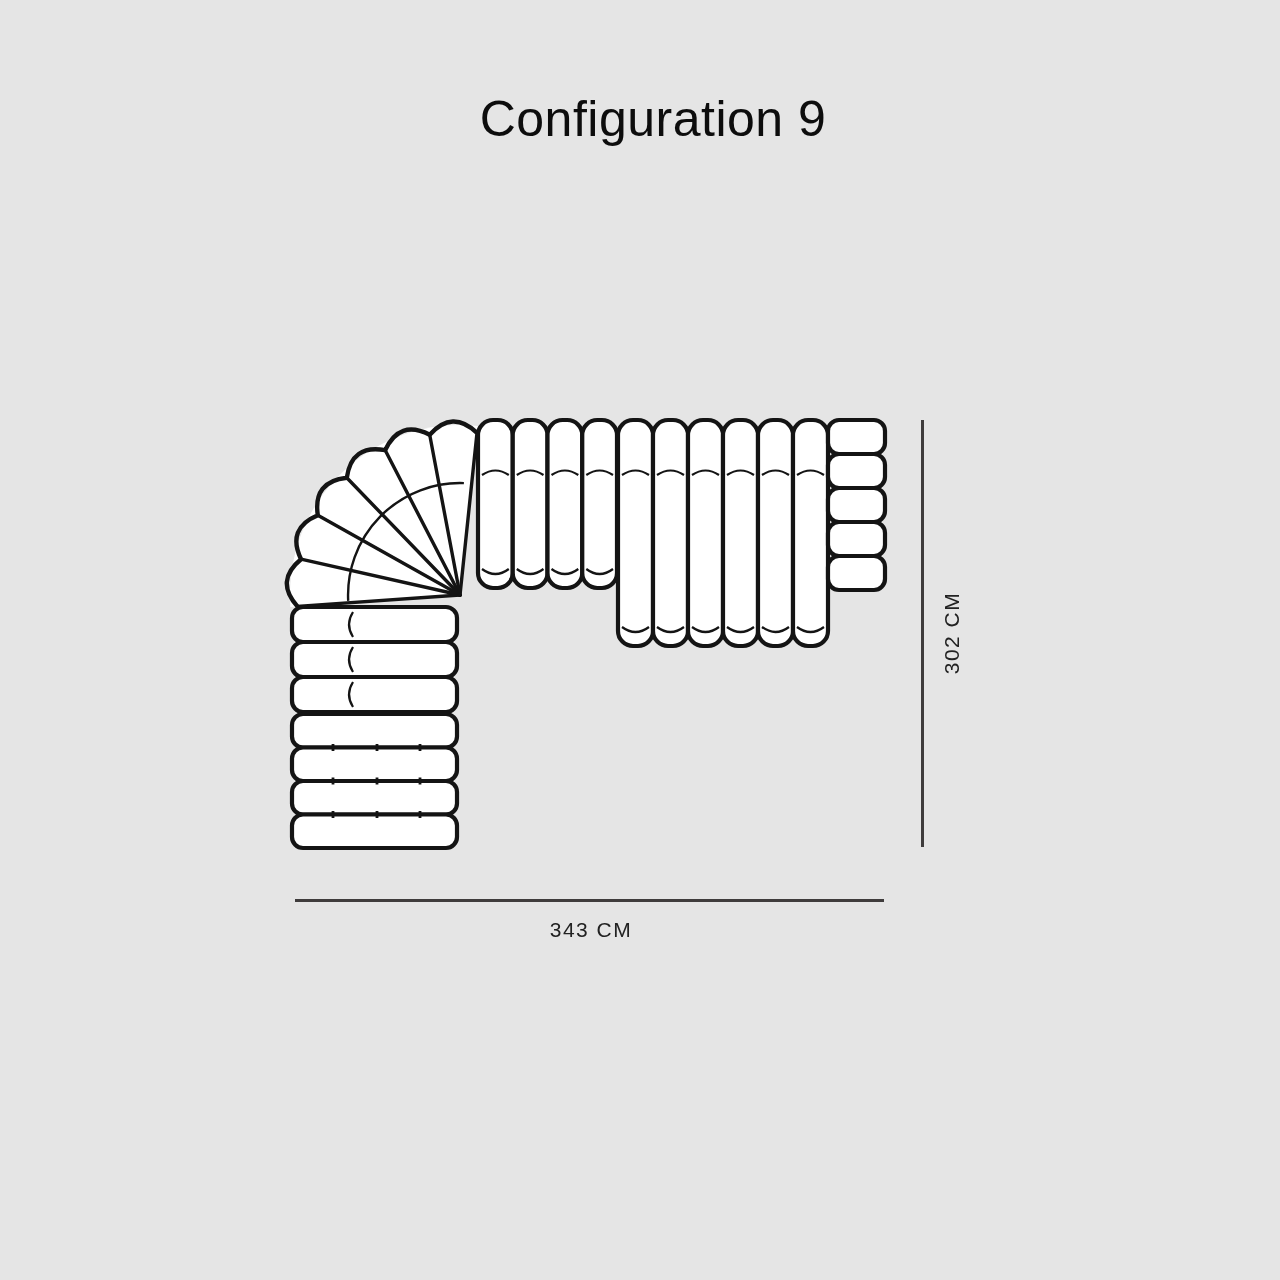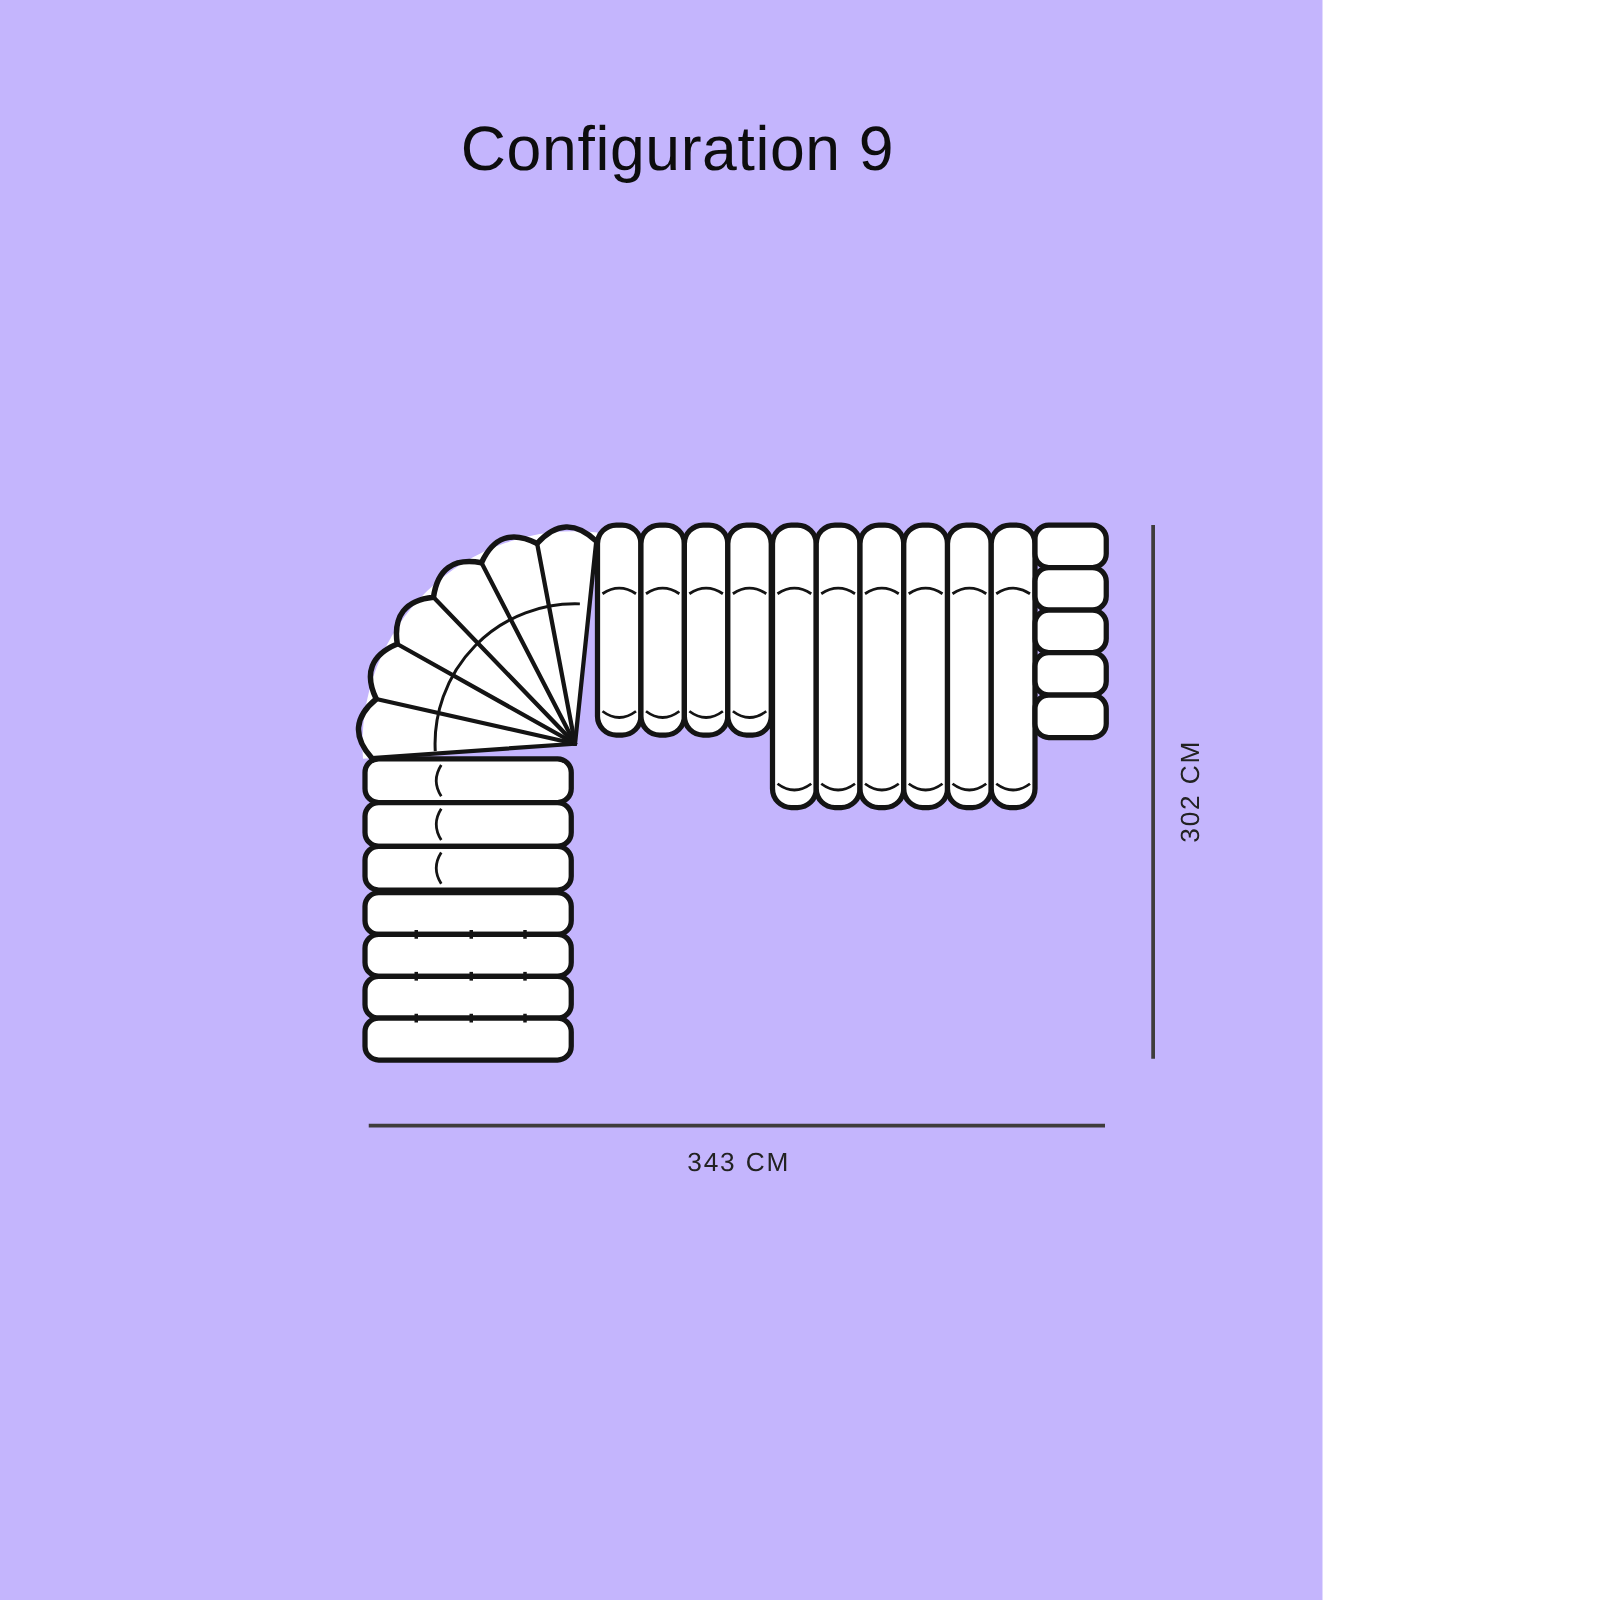--- a/index.html
+++ b/index.html
@@ -2,23 +2,23 @@
 <html><head>
 <meta charset="utf-8">
 <style>
   html, body {
     margin: 0;
     padding: 0;
     background: #ffffff;
   }
   .page {
     position: relative;
-    width: 1058px;
+    width: 1280px;
     height: 1280px;
-    background: #c4b5fd;
+    background: #e5e5e5;
     overflow: hidden;
     font-family: "Liberation Sans", "DejaVu Sans", sans-serif;
   }
   .title {
     position: absolute;
     top: 90px;
     left: 0;
     right: 0;
     text-align: center;
     transform: translateX(13px);

